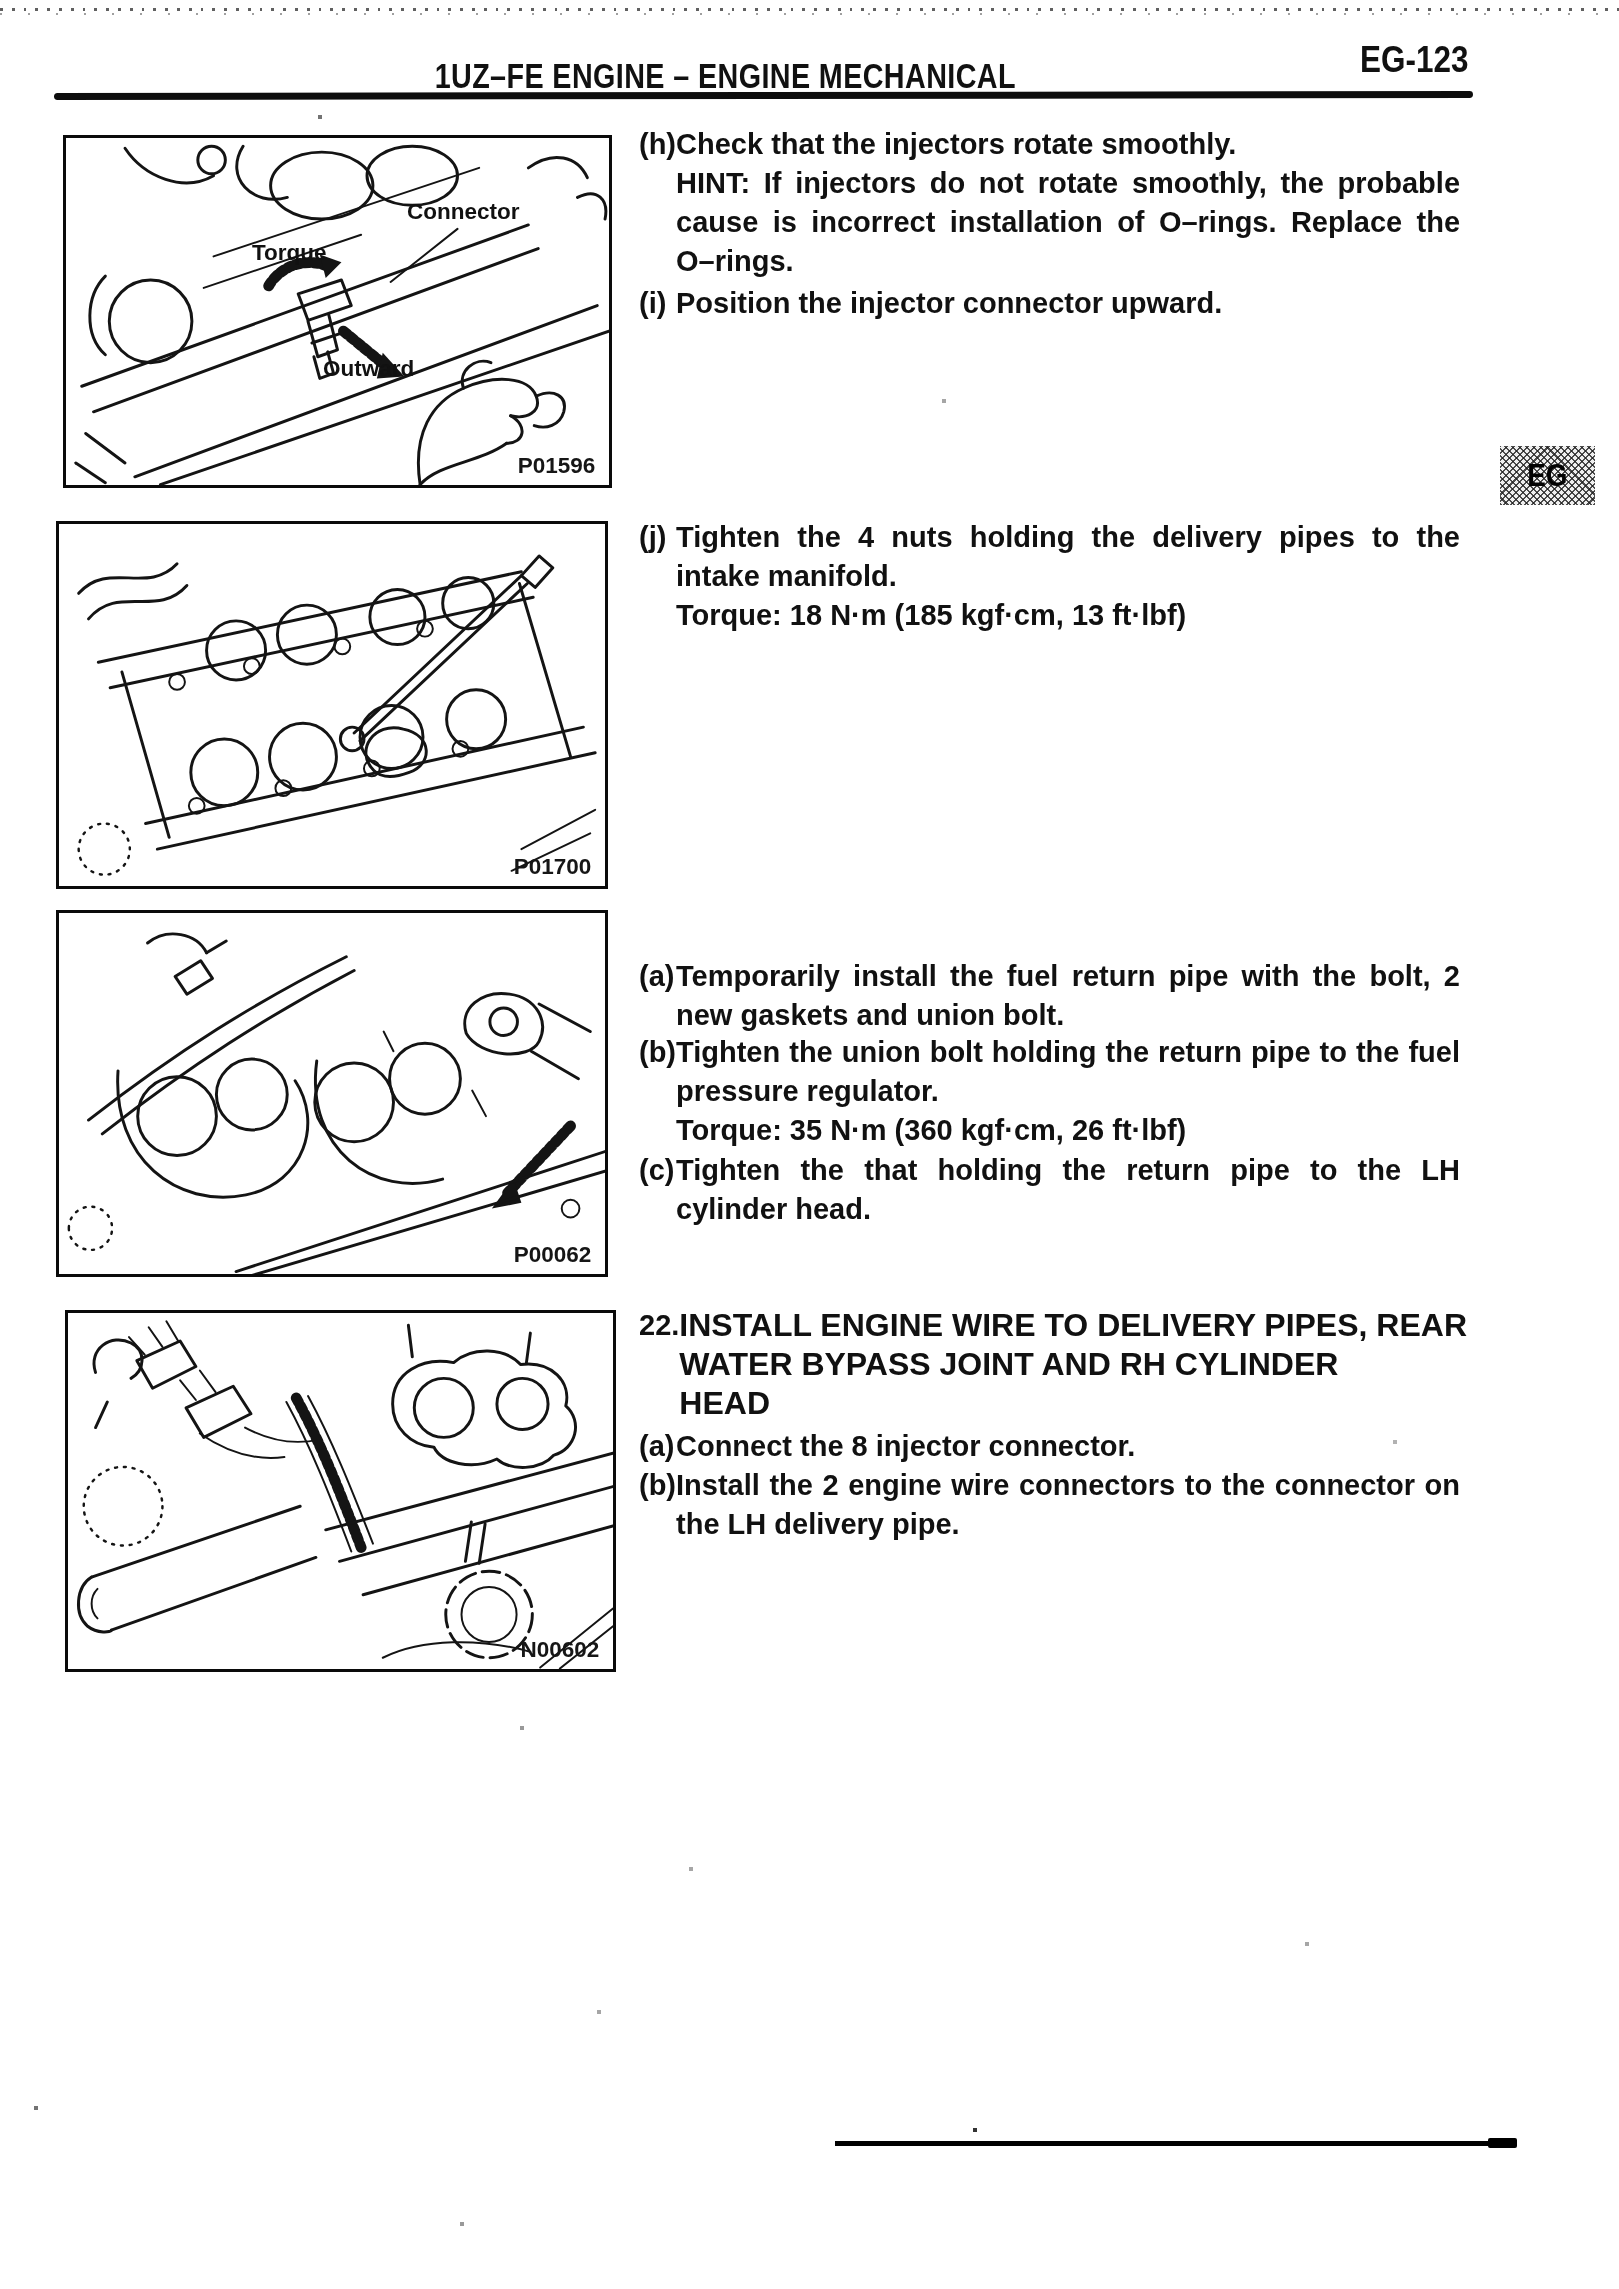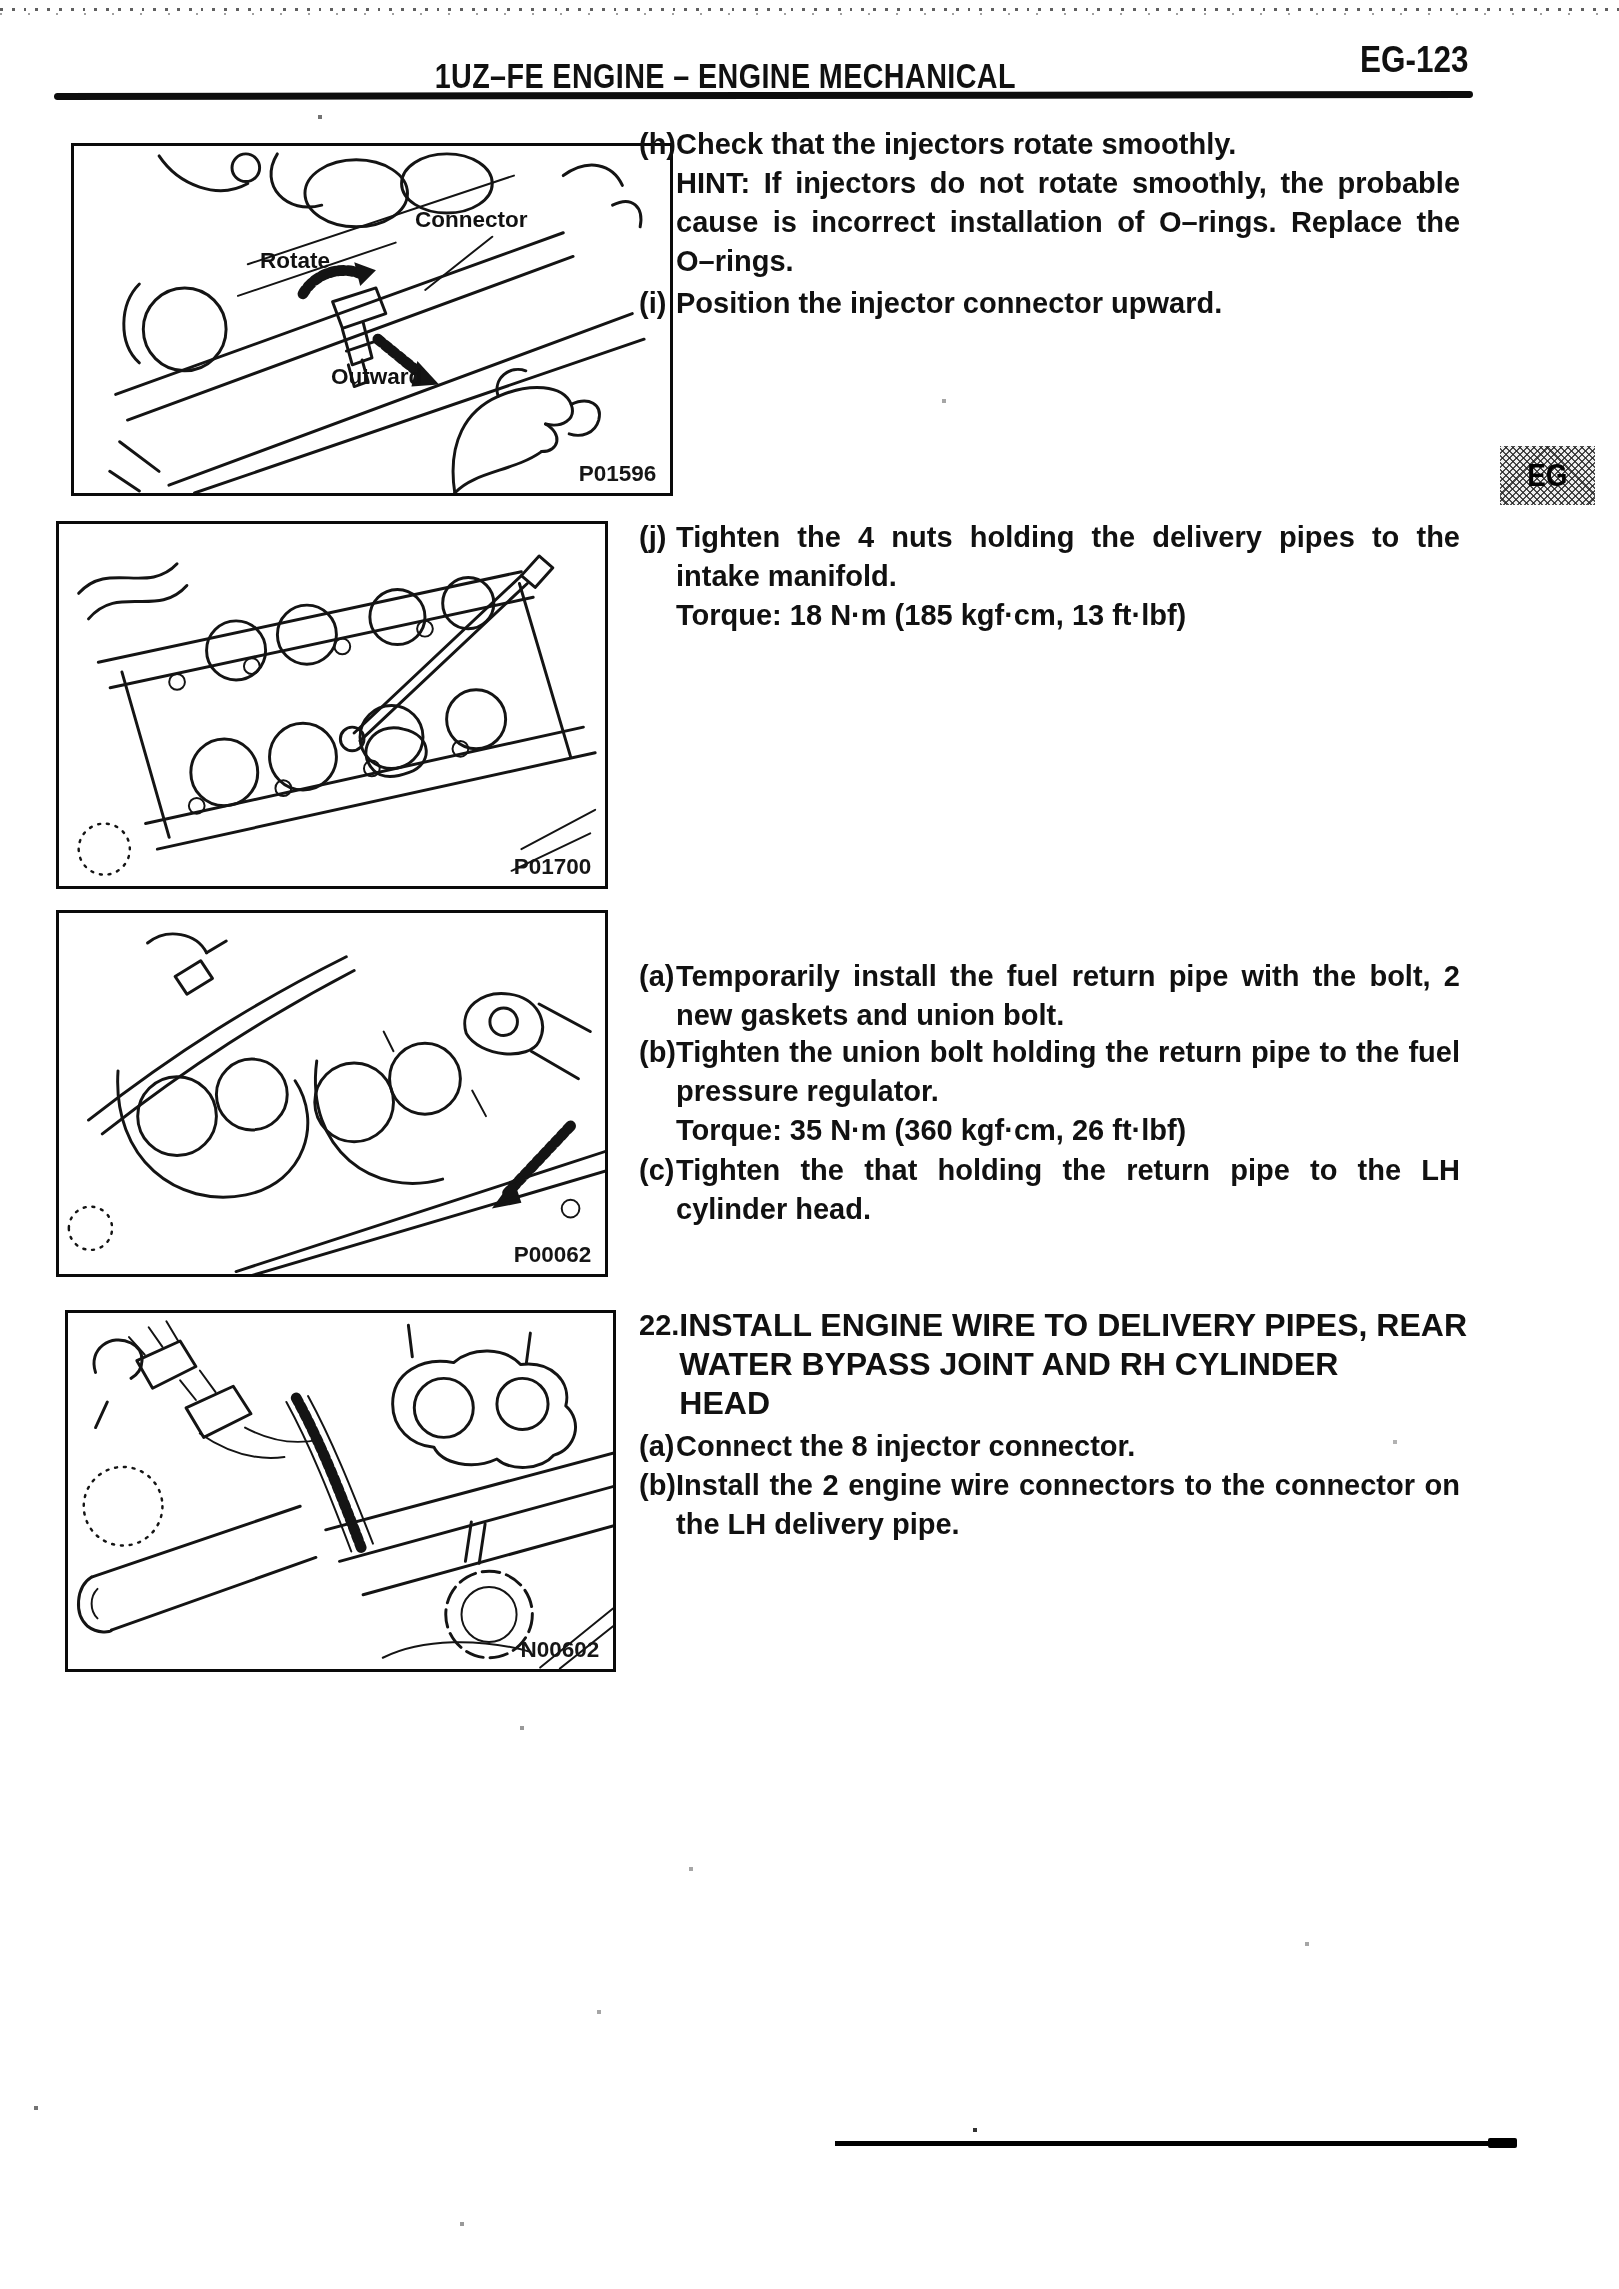--- a/index.html
+++ b/index.html
@@ -68,21 +68,21 @@
   <div class="specks"></div>
 
   <div class="hdr-title">1UZ–FE ENGINE – ENGINE MECHANICAL</div>
   <div class="hdr-page">EG-123</div>
   <div class="hdr-rule"></div>
 
   <div class="eg-tab">
     <span>EG</span>
   </div>
 
-  <figure class="fig" style="left:59px;top:131px;width:602px;height:353px;margin:12px;">
+  <figure class="fig" style="left:59px;top:131px;width:549px;height:353px;margin:4px;">
     <svg class="sk" viewBox="0 0 552 352">
       <path class="thin" d="M150,120 L420,30"></path>
         <path class="thin" d="M140,152 L300,98"></path>
       <path d="M16,252 L470,88"></path>
         <path d="M28,278 L480,112"></path>
       <path d="M70,344 L540,170"></path>
         <path d="M96,352 L552,196"></path>
       <path d="M60,10 C80,40 120,55 150,38"></path>
         <path d="M180,8 C160,40 190,70 225,60"></path>
       <ellipse cx="260" cy="48" rx="52" ry="34"></ellipse>
@@ -103,21 +103,21 @@
       <path class="hatch" d="M282,196 L326,232"></path>
       <polygon class="fill" points="322,218 344,242 316,244"></polygon>
       <path d="M360,352 C352,300 372,268 404,254 C436,240 470,242 478,262 C484,278 468,286 452,282"></path>
       <path d="M452,282 C470,292 466,310 448,310"></path>
       <path d="M404,254 C398,236 416,222 432,228"></path>
       <path d="M478,262 C496,254 510,262 506,278 C502,292 488,296 476,292"></path>
       <path d="M360,352 C380,330 420,330 448,310"></path>
       <path class="thin" d="M398,92 L330,146"></path>
     </svg>
     <span class="fig-label" style="left:341px;top:61px;">Connector</span>
-    <span class="fig-label" style="left:186px;top:102px;">Rotate</span>
+    <span class="fig-label" style="left:186px;top:102px;">Torque</span>
     <span class="fig-label" style="left:257px;top:218px;">Outward</span>
     <span class="fig-code">P01596</span>
   </figure>
 
   <figure class="fig" style="left:56px;top:521px;width:552px;height:368px;margin:0;">
     <svg class="sk" viewBox="0 0 555 367">
       <path d="M40,140 L470,48"></path>
         <path d="M52,166 L482,74"></path>
       <path d="M100,330 L545,232"></path>
         <path d="M88,304 L533,206"></path>

